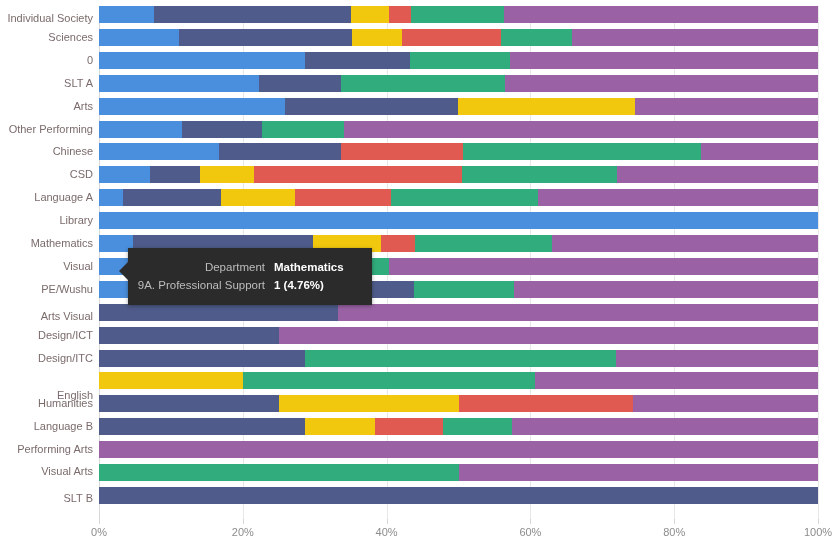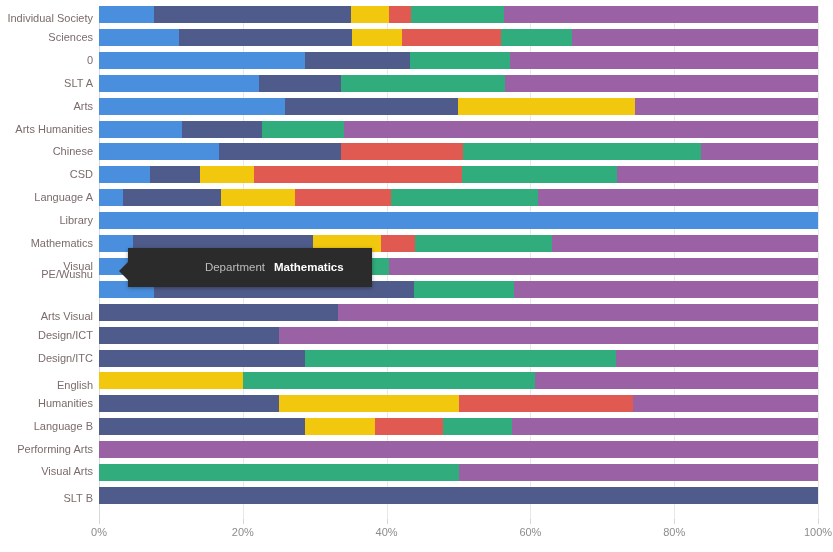--- a/index.html
+++ b/index.html
@@ -144,32 +144,32 @@
 <body>
 
 <div id="chart-root">
 
   <div id="y-axis">
       <div class="y-label" style="top: 4px; padding-left: 31px;">Individual Society</div>
       <div class="y-label" style="top: 22.9px;">Sciences</div>
       <div class="y-label" style="top: 45.8px;">0</div>
       <div class="y-label" style="top: 68.7px;">SLT A</div>
       <div class="y-label" style="top: 91.6px;">Arts</div>
-      <div class="y-label" style="top: 114.5px;">Arts Humanities</div>
+      <div class="y-label" style="top: 114.5px;">Other Performing</div>
       <div class="y-label" style="top: 137.4px;">Chinese</div>
       <div class="y-label" style="top: 160.3px;">CSD</div>
       <div class="y-label" style="top: 183.2px;">Language A</div>
       <div class="y-label" style="top: 206.1px;">Library</div>
       <div class="y-label" style="top: 229px;">Mathematics</div>
       <div class="y-label" style="top: 251.9px;">Visual</div>
-      <div class="y-label" style="top: 260px;">PE/Wushu</div>
+      <div class="y-label" style="top: 275px;">PE/Wushu</div>
       <div class="y-label" style="top: 302px;">Arts Visual</div>
       <div class="y-label" style="top: 320.6px;">Design/ICT</div>
       <div class="y-label" style="top: 343.5px;">Design/ITC</div>
-      <div class="y-label" style="top: 371px;">English</div>
+      <div class="y-label" style="top: 381px;">English</div>
       <div class="y-label" style="top: 389.3px;">Humanities</div>
       <div class="y-label" style="top: 412.2px;">Language B</div>
       <div class="y-label" style="top: 435.1px;">Performing Arts</div>
       <div class="y-label" style="top: 484px;">SLT B</div>
       <div class="y-label" style="top: 457px;">Visual Arts</div>
     </div>
 
   <div class="plot-area">
     <div id="gridlines">
         <div class="gridline axis-origin" style="left: 0px;"></div>
@@ -324,15 +324,19 @@
       <div class="x-tick" style="left: 719px;"></div>
       <div class="x-label" style="left: 719px;">100%</div>
     </div>
 
   <div id="tooltip">
     <div class="tt-arrow"></div>
     <div class="tt-row">
       <span class="tt-key">Department</span>
       <span class="tt-val">Mathematics</span>
     </div>
+    <div class="tt-row">
+      <span class="tt-key">9A. Professional Support</span>
+      <span class="tt-val">1 (4.76%)</span>
+    </div>
   </div>
 
 </div>
 
 </body></html>

